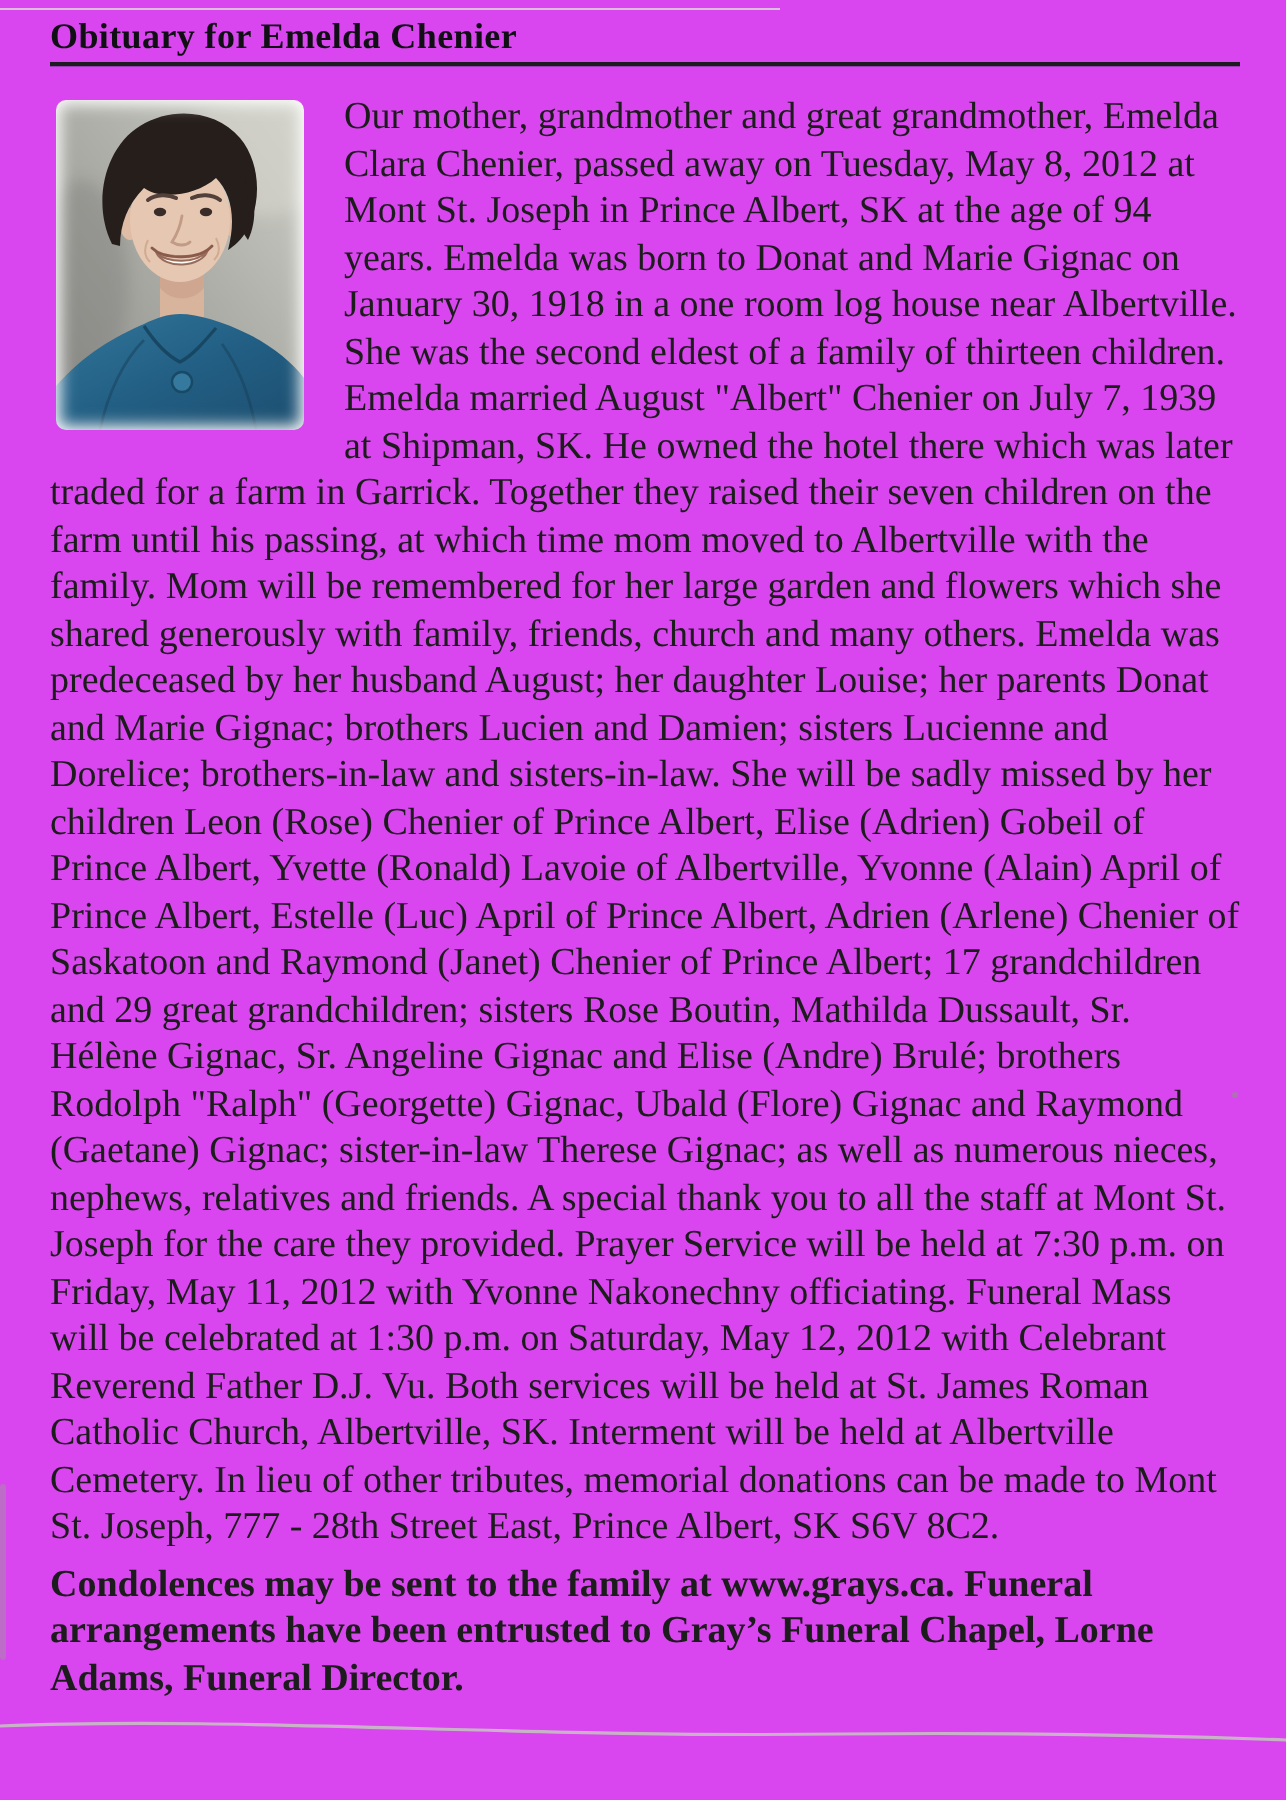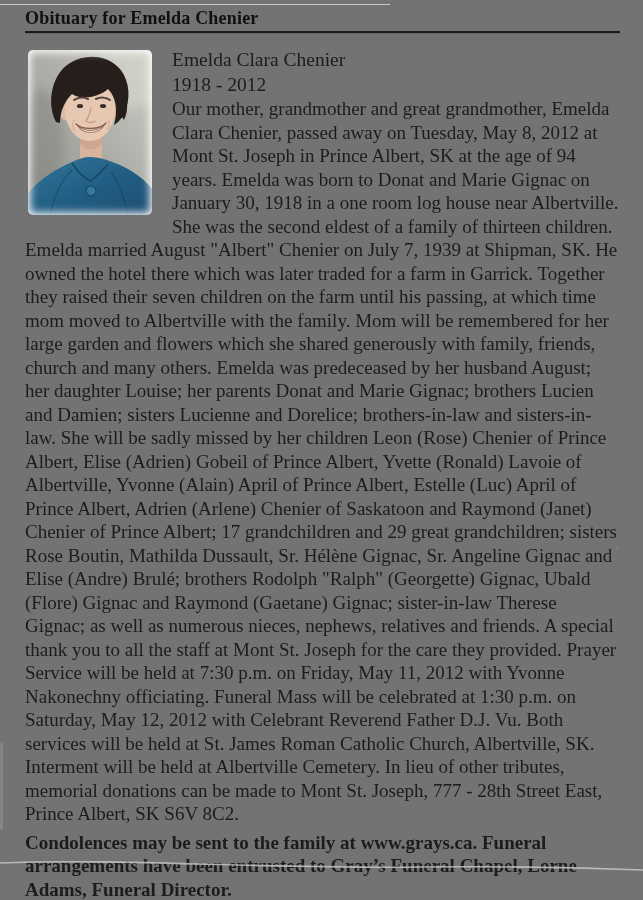--- a/index.html
+++ b/index.html
@@ -1,21 +1,21 @@
 <!DOCTYPE html>
 <html><head>
 <meta charset="utf-8">
 <style>
   html, body { margin: 0; padding: 0; background: #e9e9e7; }
   .page {
     position: relative;
     width: 643px;
     height: 900px;
     margin: 0 auto;
-    background: #737373;
+    background: #d946ef;
     overflow: hidden;
     font-family: "Liberation Serif", "DejaVu Serif", serif;
     color: #1c1c1c;
   }
   .content { padding: 7px 23px 0 25px; }
   .title {
     margin: 0;
     font-size: 18px;
     line-height: 22px;
     font-weight: bold;
@@ -116,24 +116,20 @@
 
           <path d="M50,76 C55,82 71,82 76,75 C73,84 54,85 50,76 Z" fill="#fffdf8" stroke="#9c6b58" stroke-width="1"></path>
           <path d="M48,74 C54,80 72,80 78,73" fill="none" stroke="#8e5a48" stroke-width="1.4" stroke-linecap="round"></path>
           <path d="M46,70 C44,74 44,78 47,81" stroke="#d5a98f" stroke-width="1" fill="none"></path>
           <path d="M80,69 C82,73 82,77 79,80" stroke="#d5a98f" stroke-width="1" fill="none"></path>
 
           <rect x="-5" y="-5" width="134" height="175" fill="none" stroke="#ffffff" stroke-width="14" filter="url(#feather)"></rect>
         </svg>
       </div>
 
-      <div class="name-block">
-        <div>Emelda Clara Chenier</div>
-        <div>1918 - 2012</div>
-      </div>
 
       <p class="para p1">Our mother, grandmother and great grandmother, Emelda Clara Chenier, passed away on Tuesday, May 8, 2012 at Mont St. Joseph in Prince Albert, SK at the age of 94 years. Emelda was born to Donat and Marie Gignac on January 30, 1918 in a one room log house near Albertville. She was the second eldest of a family of thirteen children. Emelda married August "Albert" Chenier on July 7, 1939 at Shipman, SK. He owned the hotel there which was later traded for a farm in Garrick. Together they raised their seven children on the farm until his passing, at which time mom moved to Albertville with the family. Mom will be remembered for her large garden and flowers which she shared generously with family, friends, church and many others. Emelda was predeceased by her husband August; her daughter Louise; her parents Donat and Marie Gignac; brothers Lucien and Damien; sisters Lucienne and Dorelice; brothers-in-law and sisters-in-law. She will be sadly missed by her children Leon (Rose) Chenier of Prince Albert, Elise (Adrien) Gobeil of Prince Albert, Yvette (Ronald) Lavoie of Albertville, Yvonne (Alain) April of Prince Albert, Estelle (Luc) April of Prince Albert, Adrien (Arlene) Chenier of Saskatoon and Raymond (Janet) Chenier of Prince Albert; 17 grandchildren and 29 great grandchildren; sisters Rose Boutin, Mathilda Dussault, Sr. Hélène Gignac, Sr. Angeline Gignac and Elise (Andre) Brulé; brothers Rodolph "Ralph" (Georgette) Gignac, Ubald (Flore) Gignac and Raymond (Gaetane) Gignac; sister-in-law Therese Gignac; as well as numerous nieces, nephews, relatives and friends. A special thank you to all the staff at Mont St. Joseph for the care they provided. Prayer Service will be held at 7:30 p.m. on Friday, May 11, 2012 with Yvonne Nakonechny officiating. Funeral Mass will be celebrated at 1:30 p.m. on Saturday, May 12, 2012 with Celebrant Reverend Father D.J. Vu. Both services will be held at St. James Roman Catholic Church, Albertville, SK. Interment will be held at Albertville Cemetery. In lieu of other tributes, memorial donations can be made to Mont St. Joseph, 777 - 28th Street East, Prince Albert, SK S6V 8C2.</p>
       <p class="para p2">Condolences may be sent to the family at www.grays.ca. Funeral arrangements have been entrusted to Gray’s Funeral Chapel, Lorne Adams, Funeral Director.</p>
     </article>
   </div>
 
   <svg class="scan-line" viewBox="0 0 643 30" xmlns="http://www.w3.org/2000/svg">
     <path d="M0,11 C120,6 260,17 420,15 C520,14 590,16 643,18" fill="none" stroke="#c6c6c1" stroke-width="1.6" opacity="0.85"></path>
   </svg>
   <div class="edge-smudge"></div>

